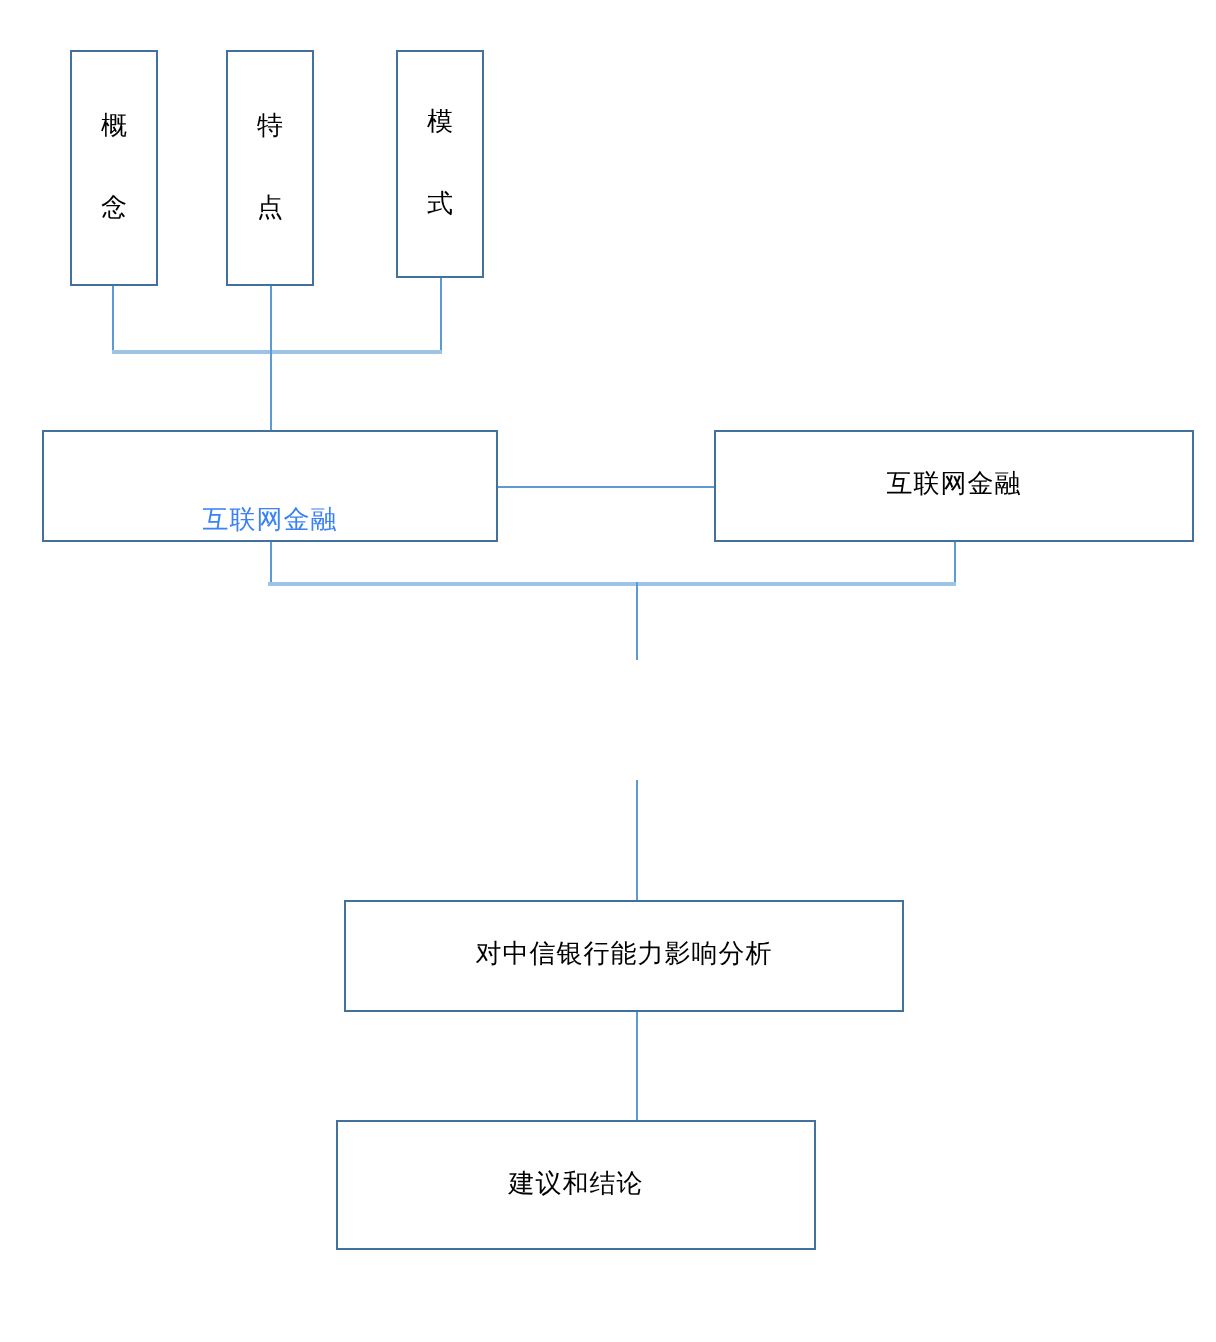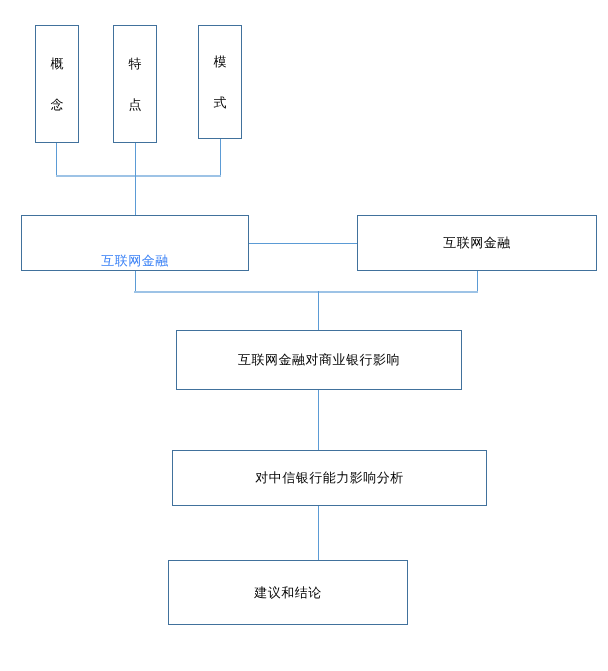--- a/index.html
+++ b/index.html
@@ -91,22 +91,19 @@
     <div class="node vertical" style="left: 198px; top: 25px; width: 44px; height: 114px; border-color: rgb(65, 113, 156); background: rgb(255, 255, 255); color: rgb(0, 0, 0);">
       <span class="ch">模</span>
       <span class="ch">式</span>
     </div>
     <div class="node" style="left: 21px; top: 215px; width: 228px; height: 56px; border-color: rgb(65, 113, 156); background: rgb(255, 255, 255); color: #3b82f6; align-items: flex-end;">
       <span class="node-label">互联网金融</span>
     </div>
     <div class="node" style="left: 357px; top: 215px; width: 240px; height: 56px; border-color: rgb(65, 113, 156); background: rgb(255, 255, 255); color: rgb(0, 0, 0);">
       <span class="node-label">互联网金融</span>
     </div>
-    <div class="node" style="left: 176px; top: 330px; width: 286px; height: 60px; border-color: rgb(65, 113, 156); background: rgb(255, 255, 255); color: rgb(0, 0, 0);">
-      <span class="node-label">互联网金融对商业银行影响</span>
-    </div>
-    <div class="node" style="left: 172px; top: 450px; width: 315px; height: 56px; border-color: rgb(65, 113, 156); background: rgb(255, 255, 255); color: rgb(0, 0, 0);">
+    <div class="node" style="left: 172px; top: 450px; width: 280px; height: 56px; border-color: rgb(65, 113, 156); background: rgb(255, 255, 255); color: rgb(0, 0, 0);">
       <span class="node-label">对中信银行能力影响分析</span>
     </div>
     <div class="node" style="left: 168px; top: 560px; width: 240px; height: 65px; border-color: rgb(65, 113, 156); background: rgb(255, 255, 255); color: rgb(0, 0, 0);">
       <span class="node-label">建议和结论</span>
     </div>
   </div>
 
 </body></html>

